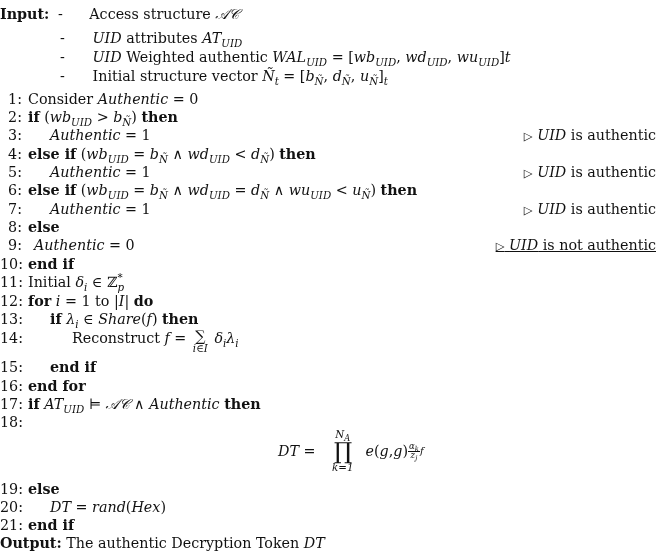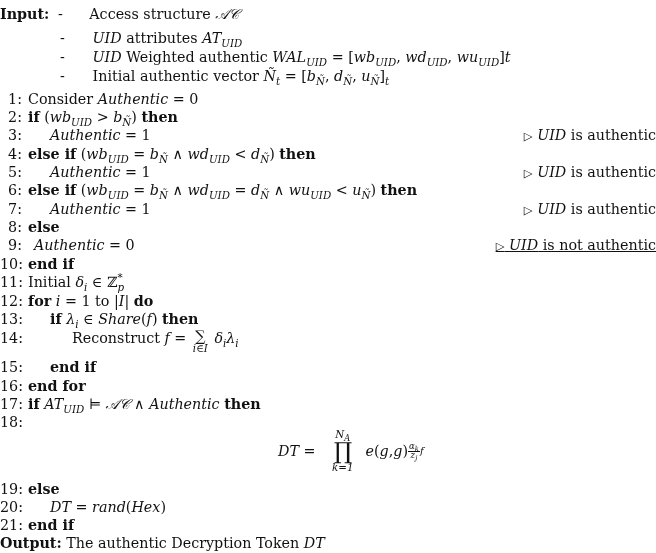--- a/index.html
+++ b/index.html
@@ -41,21 +41,21 @@
 <div class="line" style="top:29px; left:60px;">
   <span class="dash">-</span>
   <span style="margin-left:14px;"><i>UID</i><span> attributes </span><i>AT</i><sub><i>UID</i></sub></span>
 </div>
 <div class="line" style="top:48px; left:60px;">
   <span class="dash">-</span>
   <span style="margin-left:14px;"><i>UID</i><span> Weighted authentic </span><i>WAL</i><sub><i>UID</i></sub> = [<i>wb</i><sub><i>UID</i></sub>, <i>wd</i><sub><i>UID</i></sub>, <i>wu</i><sub><i>UID</i></sub>]<i>t</i></span>
 </div>
 <div class="line" style="top:67px; left:60px;">
   <span class="dash">-</span>
-  <span style="margin-left:14px;"><span>Initial authentic vector </span><i>Ñ</i><sub><i>t</i></sub> = [<i>b</i><sub><i>Ñ</i></sub>, <i>d</i><sub><i>Ñ</i></sub>, <i>u</i><sub><i>Ñ</i></sub>]<sub><i>t</i></sub></span>
+  <span style="margin-left:14px;"><span>Initial structure vector </span><i>Ñ</i><sub><i>t</i></sub> = [<i>b</i><sub><i>Ñ</i></sub>, <i>d</i><sub><i>Ñ</i></sub>, <i>u</i><sub><i>Ñ</i></sub>]<sub><i>t</i></sub></span>
 </div>
 
 <div class="line" style="top:90px;">
   <span class="num num-pad">1:</span><span>Consider</span> <i>Authentic</i> = 0
 </div>
 
 <div class="line" style="top:108px;">
   <span class="num num-pad">2:</span><b>if</b> (<i>wb</i><sub><i>UID</i></sub> &gt; <i>b</i><sub><i>Ñ</i></sub>) <b>then</b>
 </div>
 

